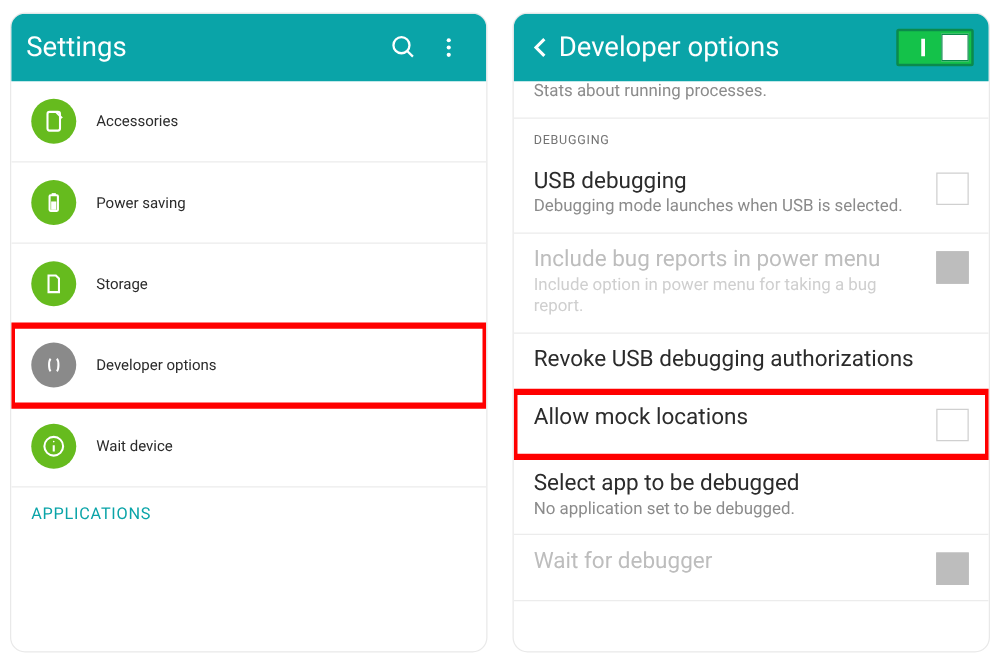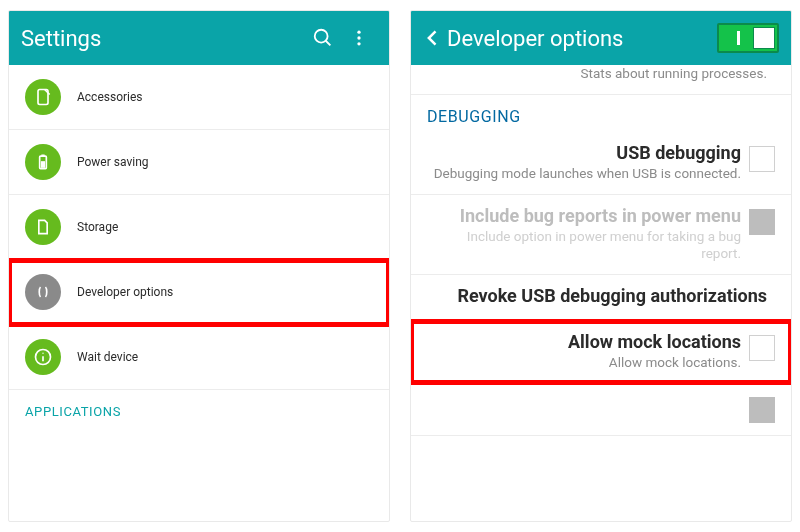--- a/index.html
+++ b/index.html
@@ -12,21 +12,21 @@
     display: flex;
     gap: 20px;
     padding: 10px 8px;
   }
   .phone {
     flex: 1 1 0;
     background: #ffffff;
     display: flex;
     flex-direction: column;
     border: 1px solid #e9e9e9;
-    border-radius: 2px;
+    border-radius: 12px;
     overflow: hidden;
   }
   
   .actionbar {
     background: #0aa4a8;
     color: #ffffff;
     height: 54px;
     display: flex;
     align-items: center;
     padding: 0 12px 0 12px;
@@ -88,32 +88,32 @@
   .highlight-red { outline: 5px solid #ff0000; outline-offset:-3px; }
   .section-header-left {
     padding: 14px 16px 6px;
     font-size: 13px;
     letter-spacing: 0.6px;
     color: #0aa4a8;
   }
   
   .r-section-header {
     padding: 12px 16px 6px;
-    font-size: 16px;
+    font-size: 10px;
     letter-spacing: 0.6px;
-    color: #0369a1;
+    color: #737373;
   }
   .r-row {
     display: flex;
     align-items: flex-start;
     padding: 10px 16px 12px;
     border-bottom: 1px solid #ececec;
   }
-  .r-row .texts { flex: 1; padding-right:8px;text-align:right; }
-  .r-title { font-size: 18px; color: #2b2b2b; margin-bottom: 2px; font-weight: bold; }
+  .r-row .texts { flex: 1; padding-right:8px; }
+  .r-title { font-size: 18px; color: #2b2b2b; margin-bottom: 2px; }
   .r-sub   { font-size: 13.5px; color: #8b8b8b; line-height: 1.25; }
   .r-row.disabled .r-title { color: #bdbdbd; }
   .r-row.disabled .r-sub   { color: #cfcfcf; }
   .r-row.partial-top { padding-top: 0; }
   .chk {
     width: 26px; height: 26px;
     border: 1px solid #d0d0d0;
     margin-top: 4px;
     flex-shrink: 0;
     background: #fff;
@@ -218,21 +218,21 @@
       <div class="texts">
         <div class="r-sub">Stats about running processes.</div>
       </div>
     </div>
 
     <div class="r-section-header">DEBUGGING</div>
 
     <div class="r-row">
       <div class="texts">
         <div class="r-title">USB debugging</div>
-        <div class="r-sub">Debugging mode launches when USB is connected.</div>
+        <div class="r-sub">Debugging mode launches when USB is selected.</div>
       </div>
       <div class="chk"></div>
     </div>
 
     <div class="r-row disabled">
       <div class="texts">
         <div class="r-title">Include bug reports in power menu</div>
         <div class="r-sub">Include option in power menu for taking a bug report.</div>
       </div>
       <div class="chk disabled"></div>
@@ -240,26 +240,32 @@
 
     <div class="r-row">
       <div class="texts">
         <div class="r-title">Revoke USB debugging authorizations</div>
       </div>
     </div>
 
     <div class="r-row highlight-red">
       <div class="texts">
         <div class="r-title">Allow mock locations</div>
-        <div class="r-sub">Allow mock locations.</div>
       </div>
       <div class="chk"></div>
     </div>
 
+    <div class="r-row">
+      <div class="texts">
+        <div class="r-title">Select app to be debugged</div>
+        <div class="r-sub">No application set to be debugged.</div>
+      </div>
+    </div>
 
     <div class="r-row disabled">
       <div class="texts">
+        <div class="r-title">Wait for debugger</div>
       </div>
       <div class="chk disabled"></div>
     </div>
 
   </div>
 </div>
 
 </body></html>

